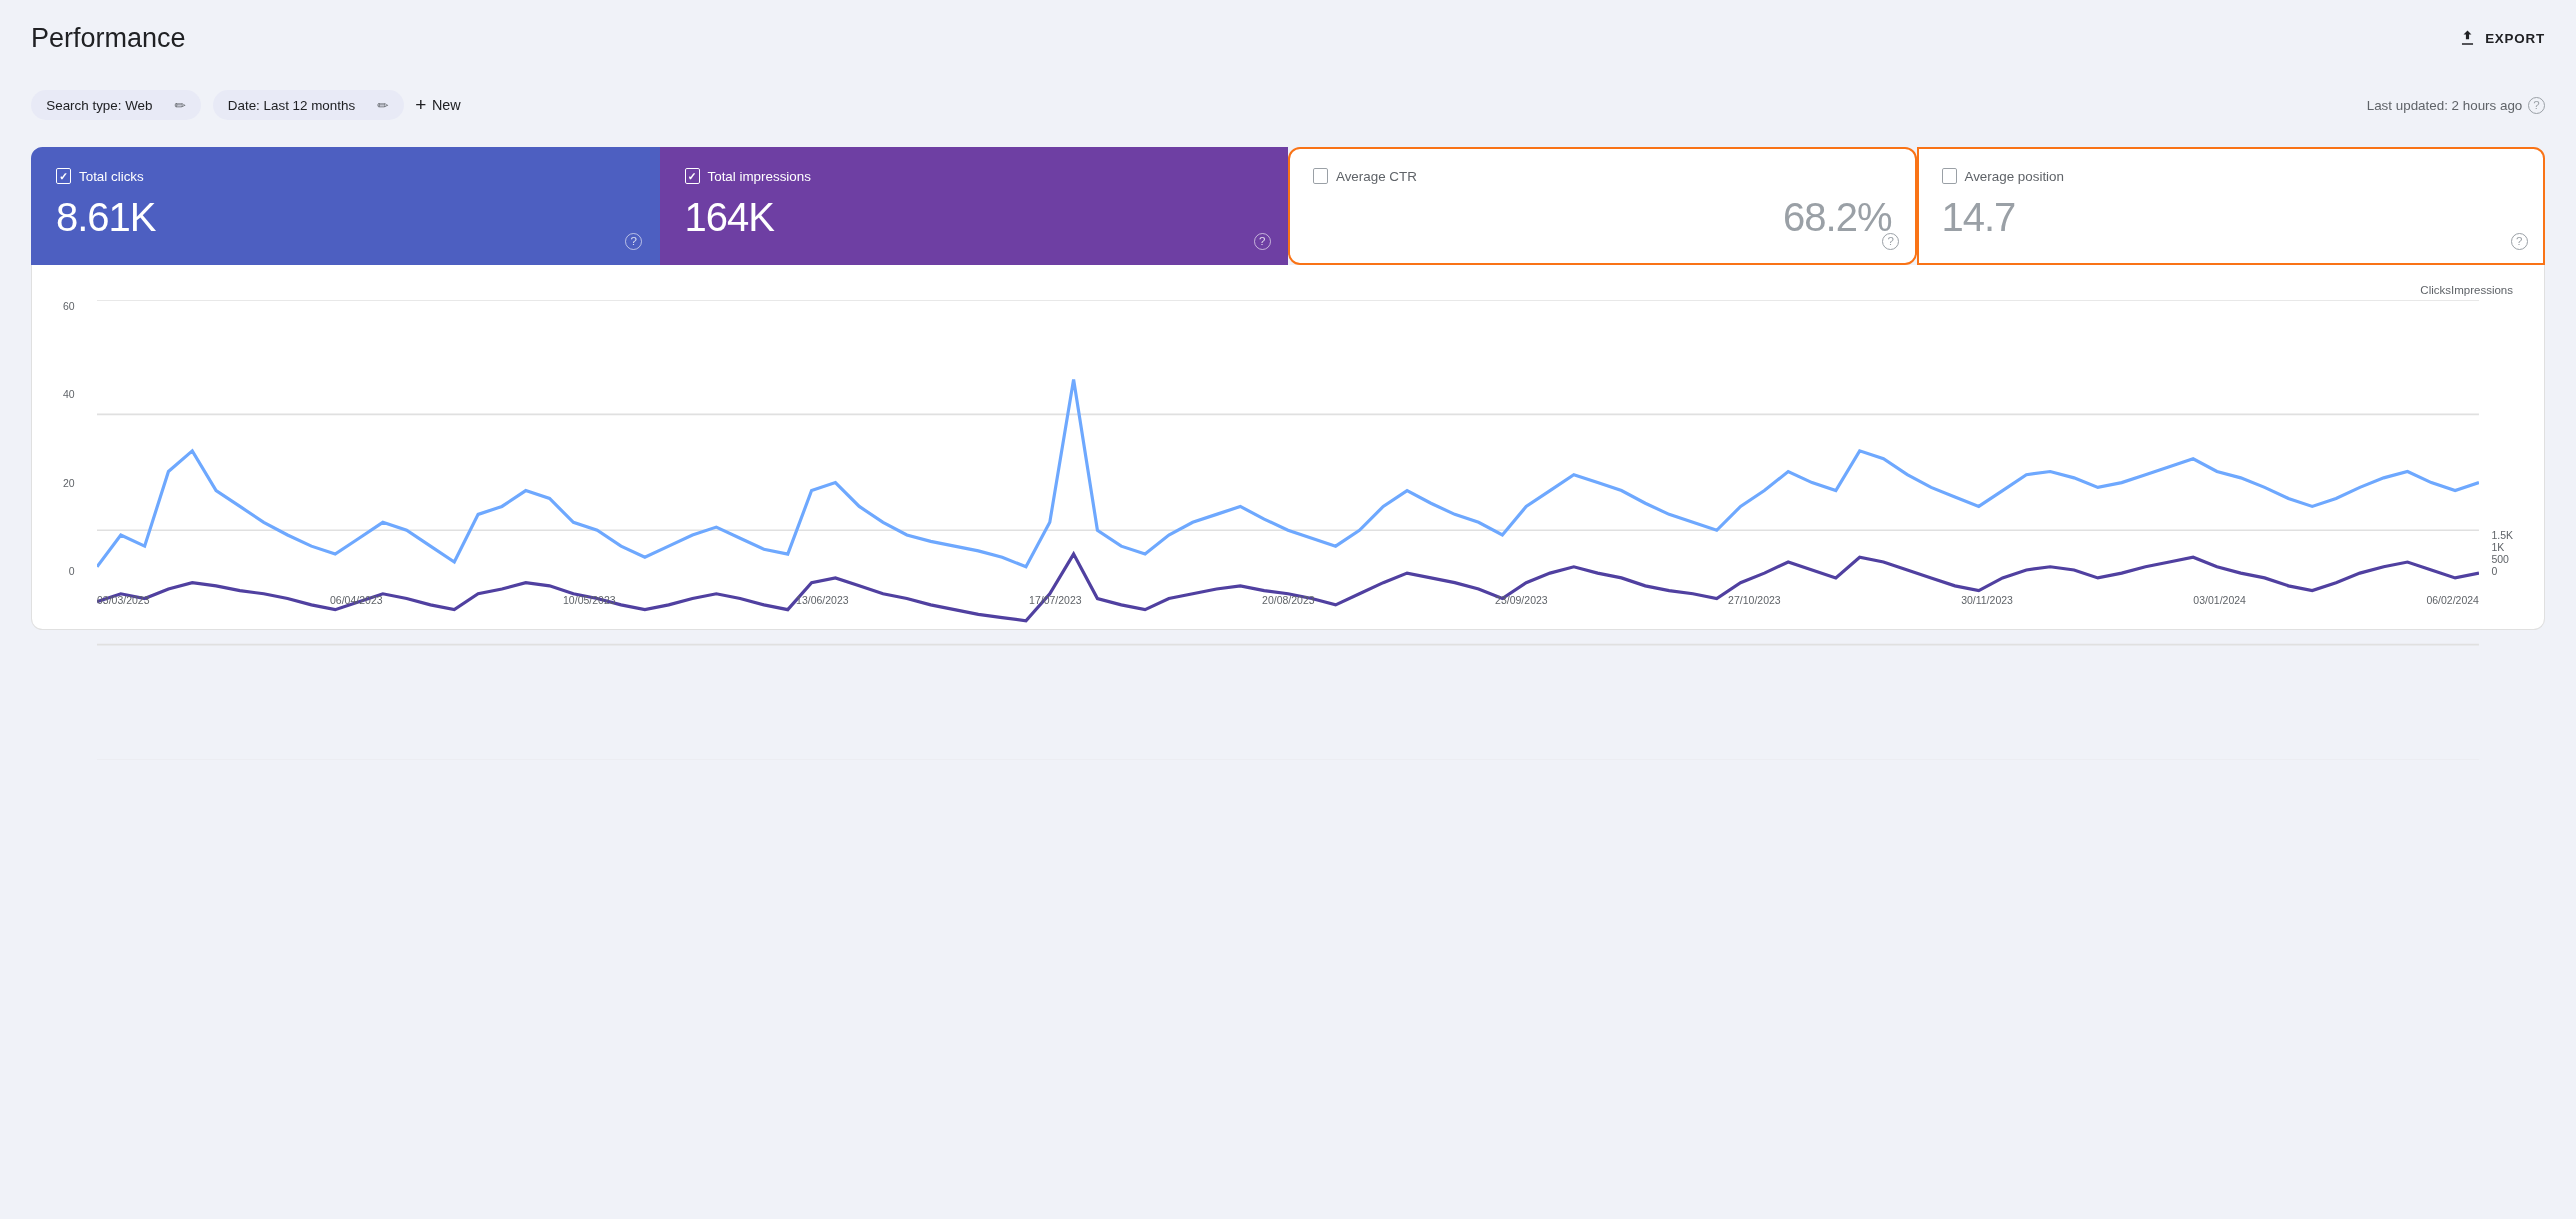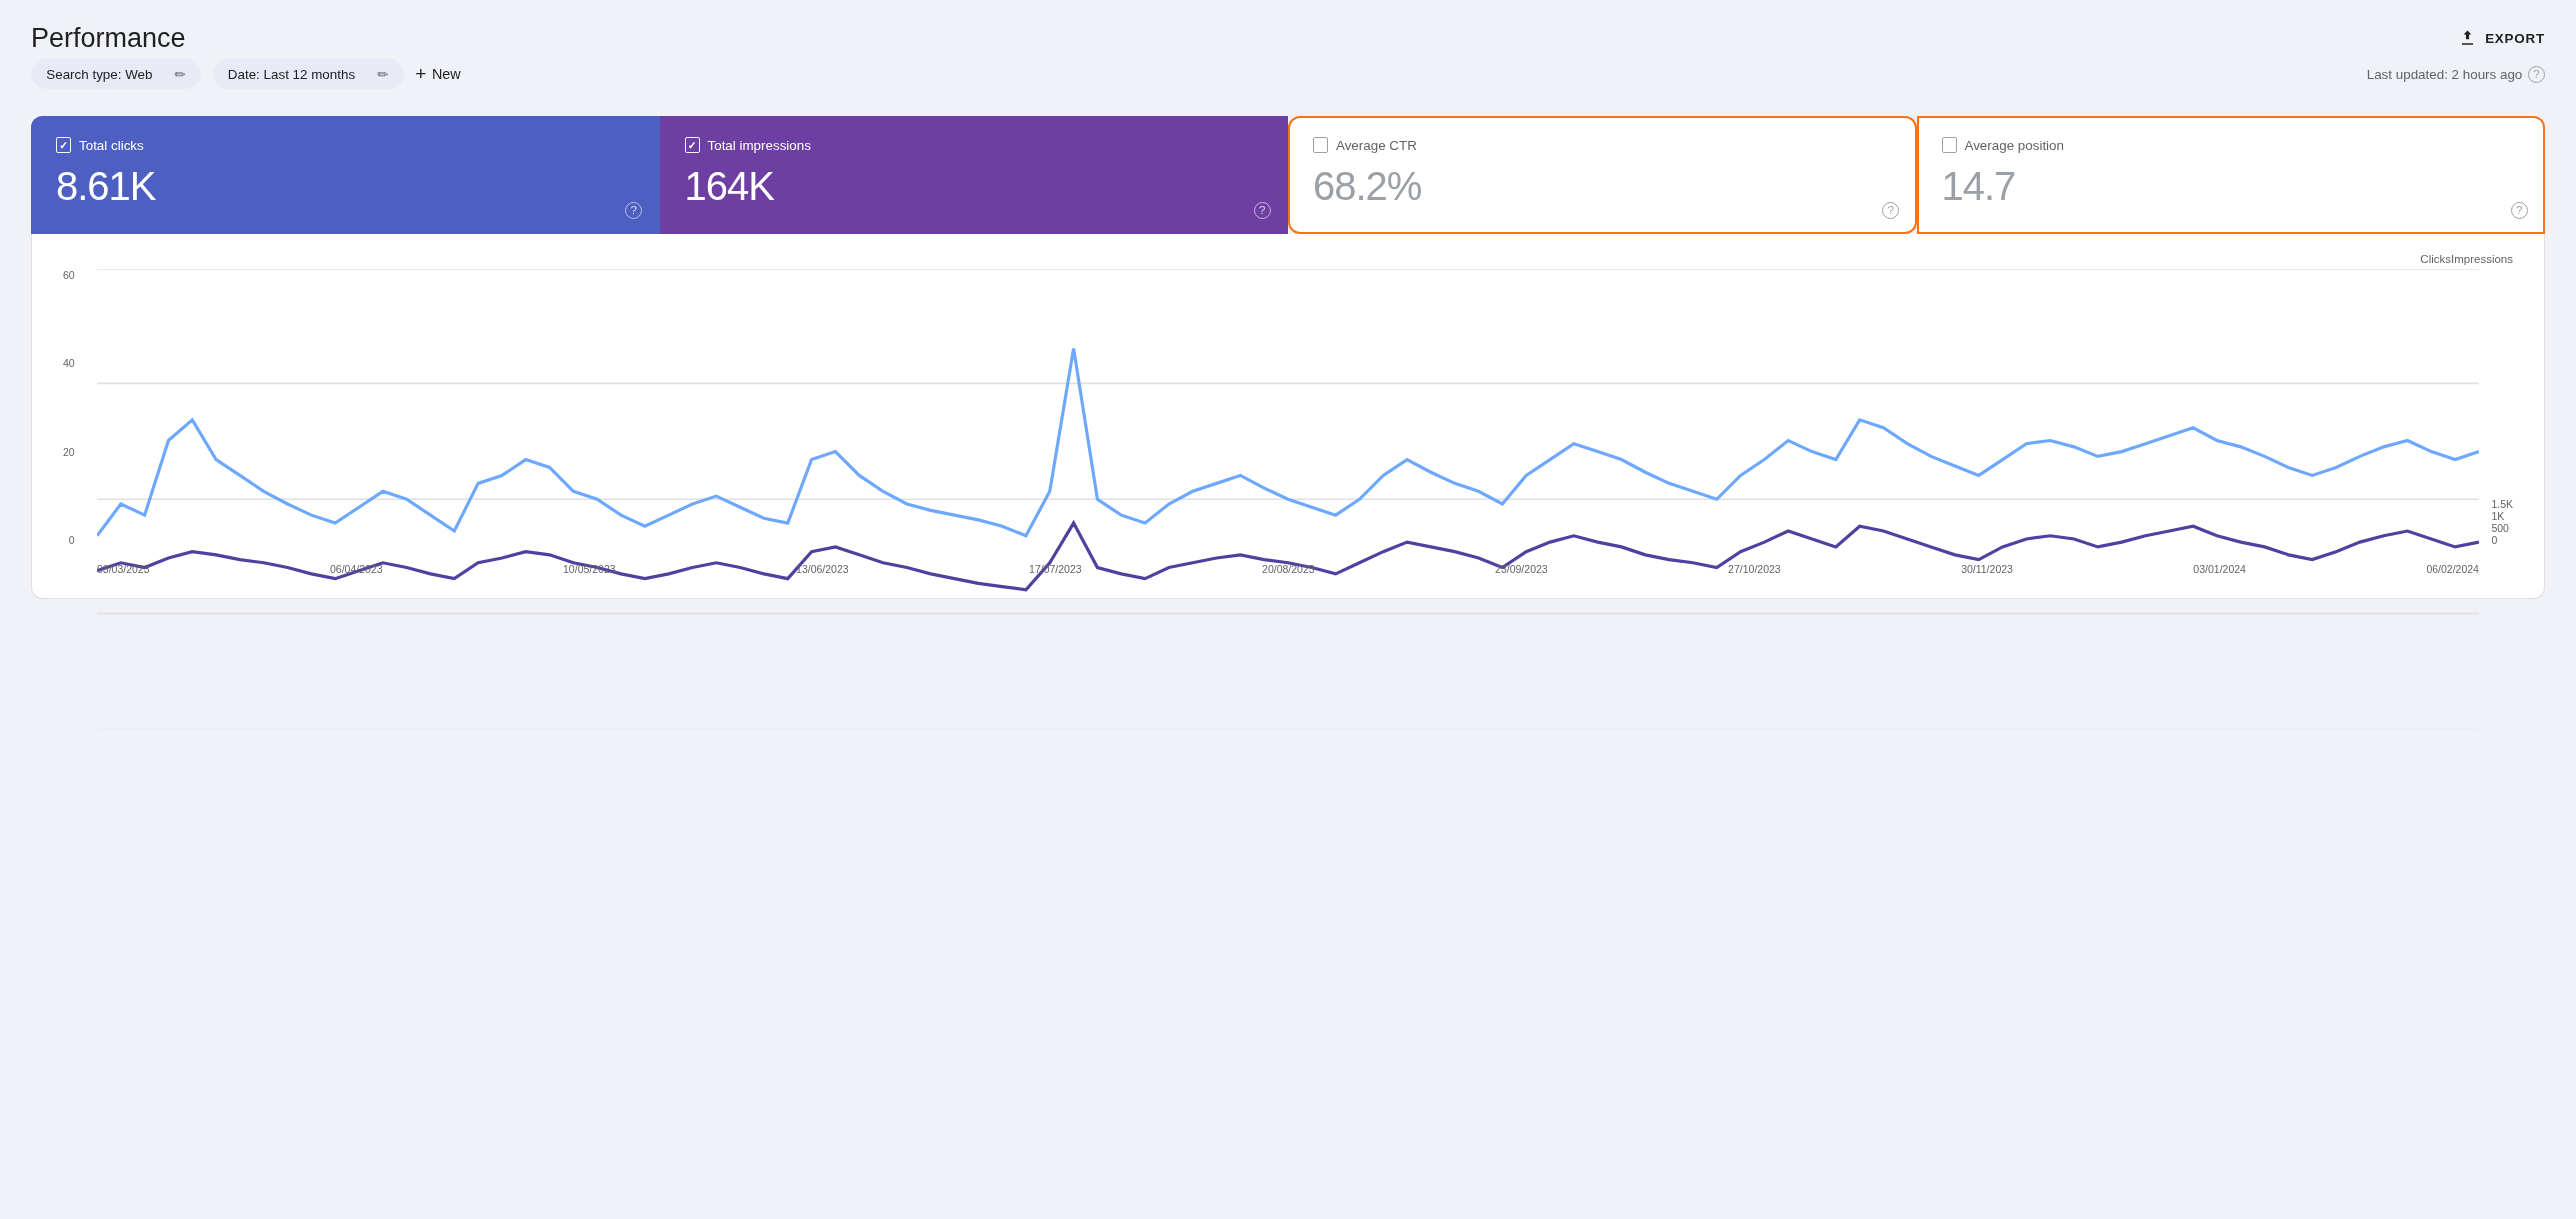--- a/index.html
+++ b/index.html
@@ -7,21 +7,21 @@
       background: #f0f2f8;
       font-family: 'Google Sans', Arial, sans-serif;
       color: #202124;
       min-height: 100vh;
       padding: 23px 31px;
     }
     .page-header {
       display: flex;
       align-items: center;
       justify-content: space-between;
-      margin-bottom: 5px;
+      margin-bottom: 36px;
     }
     .page-title {
       font-size: 27px;
       font-weight: 500;
       color: #202124;
     }
     .export-btn {
       display: flex;
       align-items: center;
       gap: 7.7px;
@@ -110,20 +110,21 @@
       color: #fff;
     }
     .metric-card:nth-child(2) {
       background: #6e3fa3;
       border-color: #6e3fa3;
       color: #fff;
       border-radius: 0;
     }
     .metric-card:nth-child(3) {
       border-radius: 12px;
+      text-align: right;
     }
     .metric-card:last-child {
       border-radius: 0 11.5px 0 0;
     }
     .metric-label {
       display: flex;
       align-items: center;
       gap: 7.7px;
       font-size: 13.4px;
       font-weight: 500;

